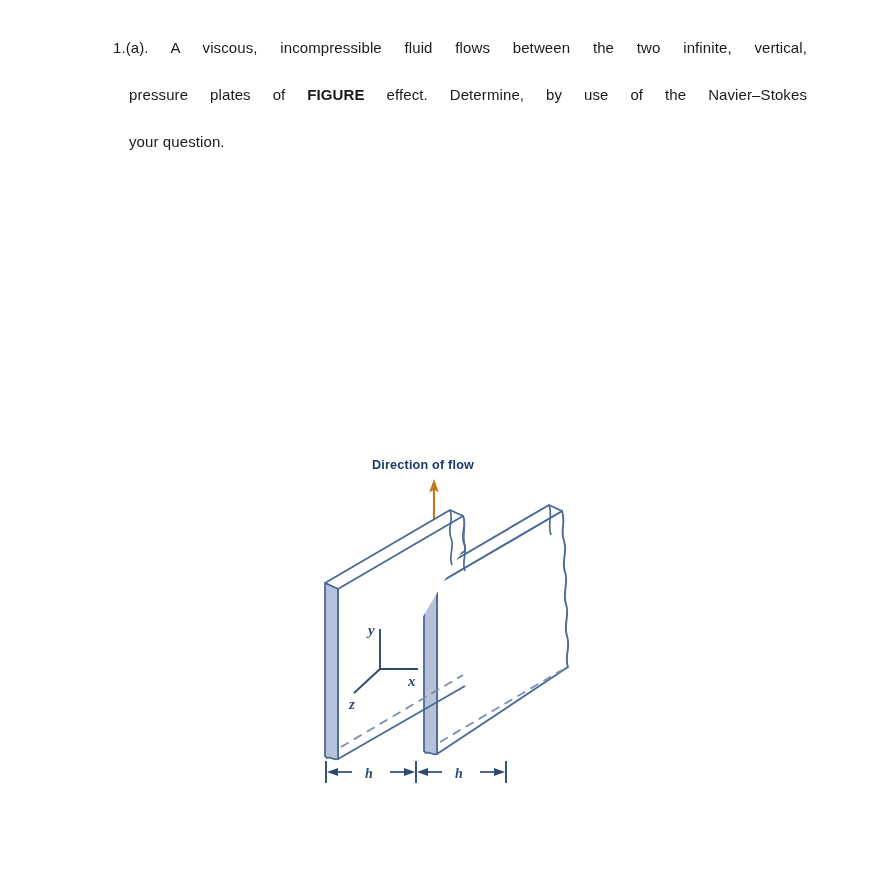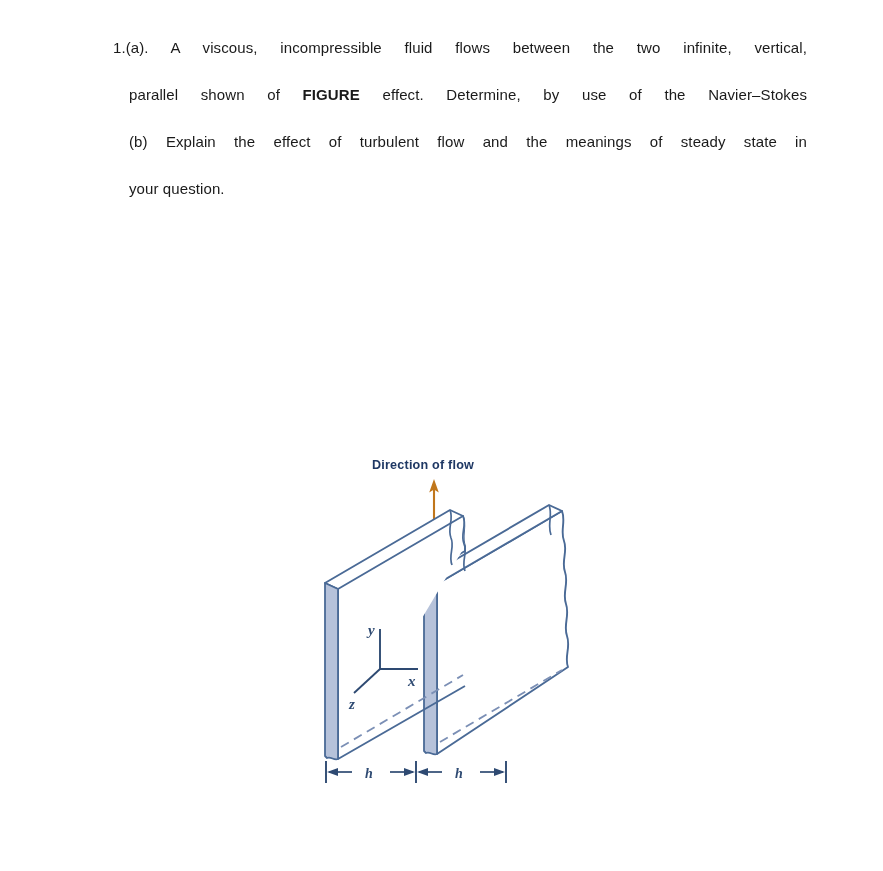--- a/index.html
+++ b/index.html
@@ -80,22 +80,21 @@
     font-weight: bold;
     font-size: 14px;
     fill: #2e4a72;
   }
 </style>
 </head>
 <body>
 
 <div id="question-block">
   <div class="q-line justified"><span>1.(a). A viscous, incompressible fluid flows between the two infinite, vertical,</span></div>
-  <div class="q-line indent justified"><span>parallel shown of </span><span class="q-bold">FIGURE</span><span> effect. Determine, by use of the Navier–Stokes</span></div>
-  <div class="q-line indent justified"><span>(b) Explain the effect of turbulent flow and the meanings of steady state in</span></div>
+  <div class="q-line indent justified"><span>pressure plates of </span><span class="q-bold">FIGURE</span><span> effect. Determine, by use of the Navier–Stokes</span></div>
   <div class="q-line indent"><span>your question.</span></div>
 </div>
 
 <div id="figure">
   <svg width="320" height="370" viewBox="0 0 320 370" xmlns="http://www.w3.org/2000/svg">
 
     <text class="flow-caption" x="82" y="30" style="fill: rgb(31, 56, 100);">Direction of flow</text>
 
     <g>
       <line x1="144" y1="117" x2="144" y2="48" stroke="#c0761b" stroke-width="2.1"></line>

